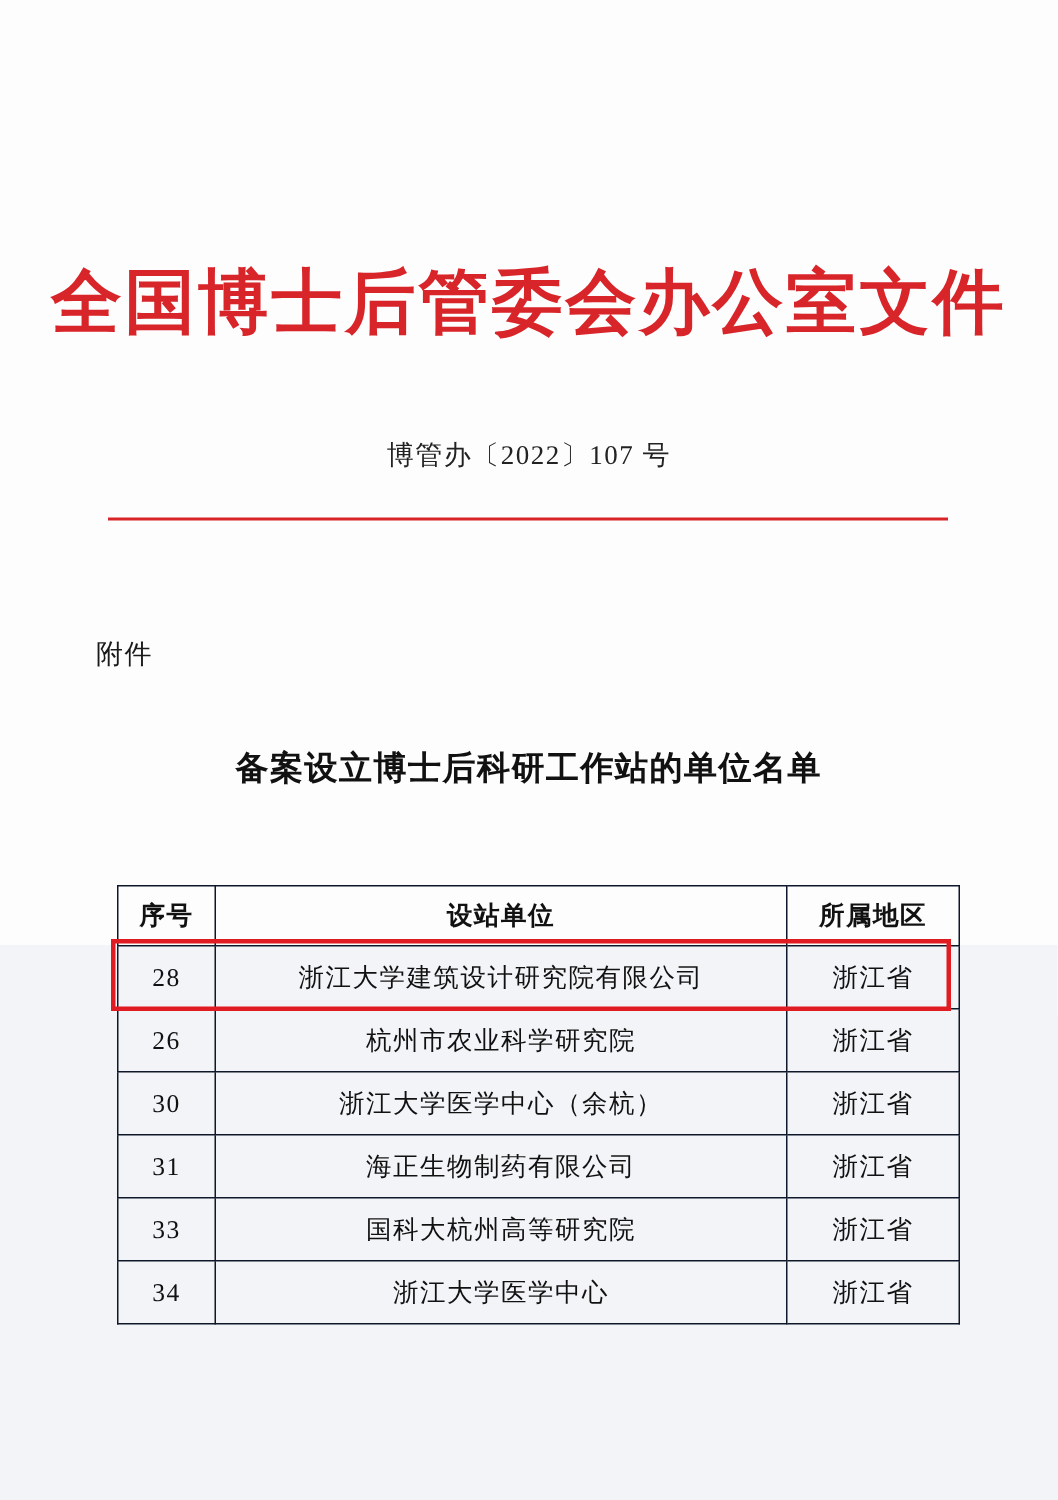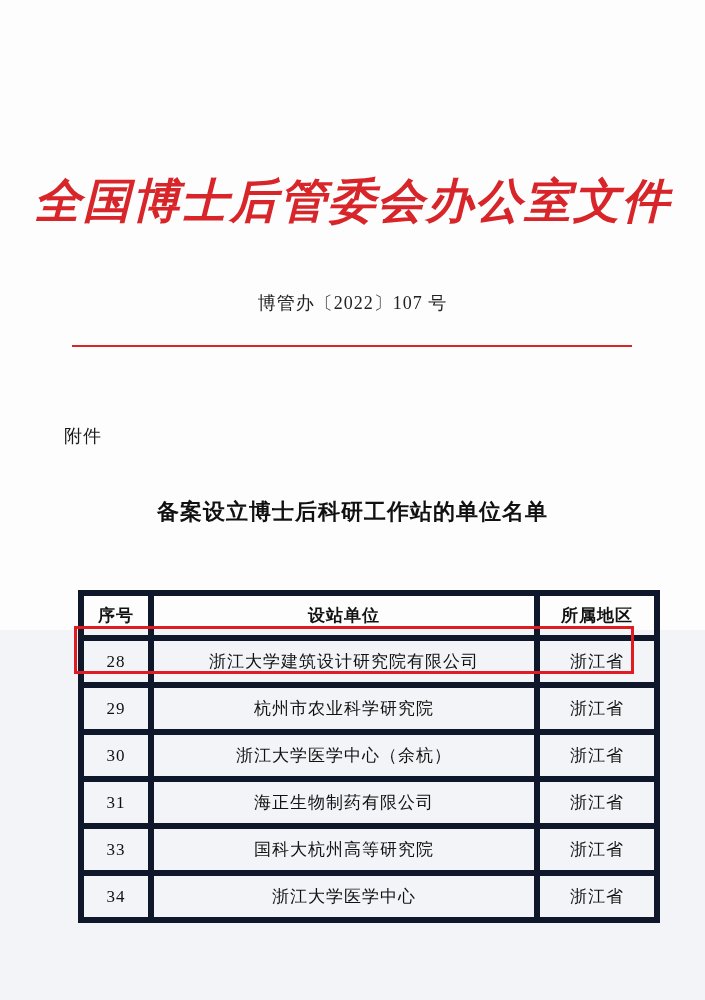--- a/index.html
+++ b/index.html
@@ -47,21 +47,20 @@
     left: 0;
     right: 0;
     top: 170px;
     text-align: center;
     color: #d8252a;
     font-size: 47px;
     font-weight: bold;
     letter-spacing: 2px;
     font-family: "DejaVu Serif", "Liberation Serif", serif;
     white-space: nowrap;
-    font-style: italic;
   }
 
   .doc-number {
     position: absolute;
     left: 0;
     right: 0;
     top: 291px;
     text-align: center;
     font-size: 18px;
     color: #222;
@@ -101,21 +100,21 @@
 
   table.unit-table {
     position: absolute;
     left: 78px;
     top: 590px;
     width: 552px;
     border-collapse: collapse;
     table-layout: fixed;
   }
   table.unit-table td, table.unit-table th {
-    border: 6px solid #0f172a;
+    border: 1px solid #0f172a;
     height: 39px;
     font-size: 17px;
     color: #111;
     text-align: center;
     vertical-align: middle;
     font-weight: normal;
     letter-spacing: 1px;
     background: transparent;
   }
   table.unit-table th {
@@ -163,21 +162,21 @@
         <th class="col-region">所属地区</th>
       </tr>
     </thead>
     <tbody>
       <tr>
         <td>28</td>
         <td>浙江大学建筑设计研究院有限公司</td>
         <td>浙江省</td>
       </tr>
       <tr>
-        <td>29</td>
+        <td>26</td>
         <td>杭州市农业科学研究院</td>
         <td>浙江省</td>
       </tr>
       <tr>
         <td>30</td>
         <td>浙江大学医学中心（余杭）</td>
         <td>浙江省</td>
       </tr>
       <tr>
         <td>31</td>

